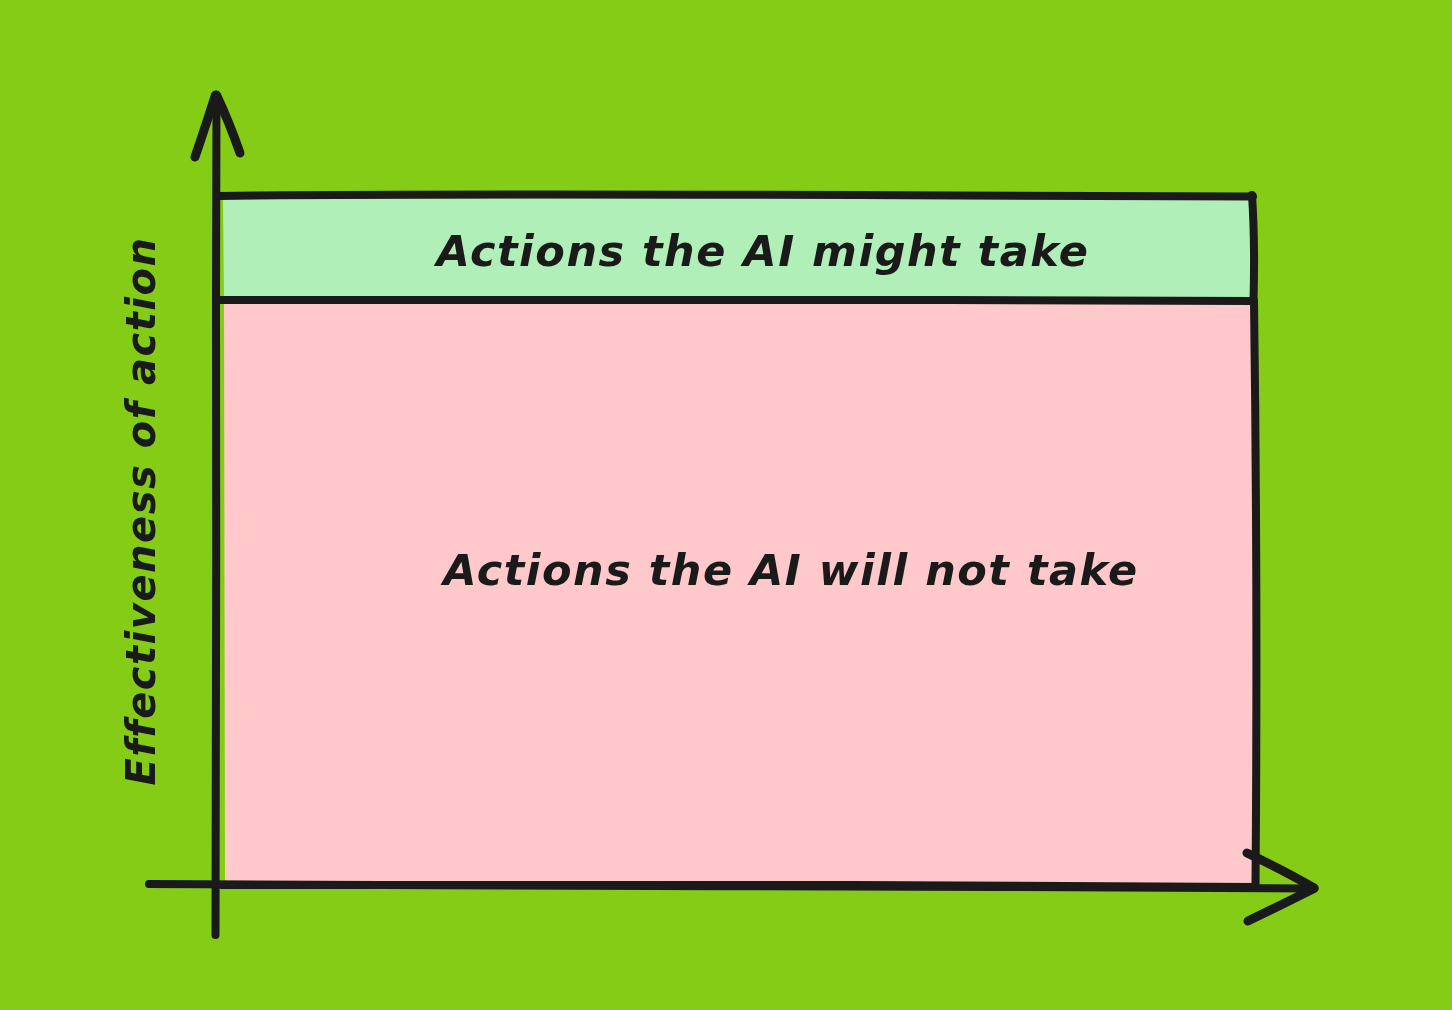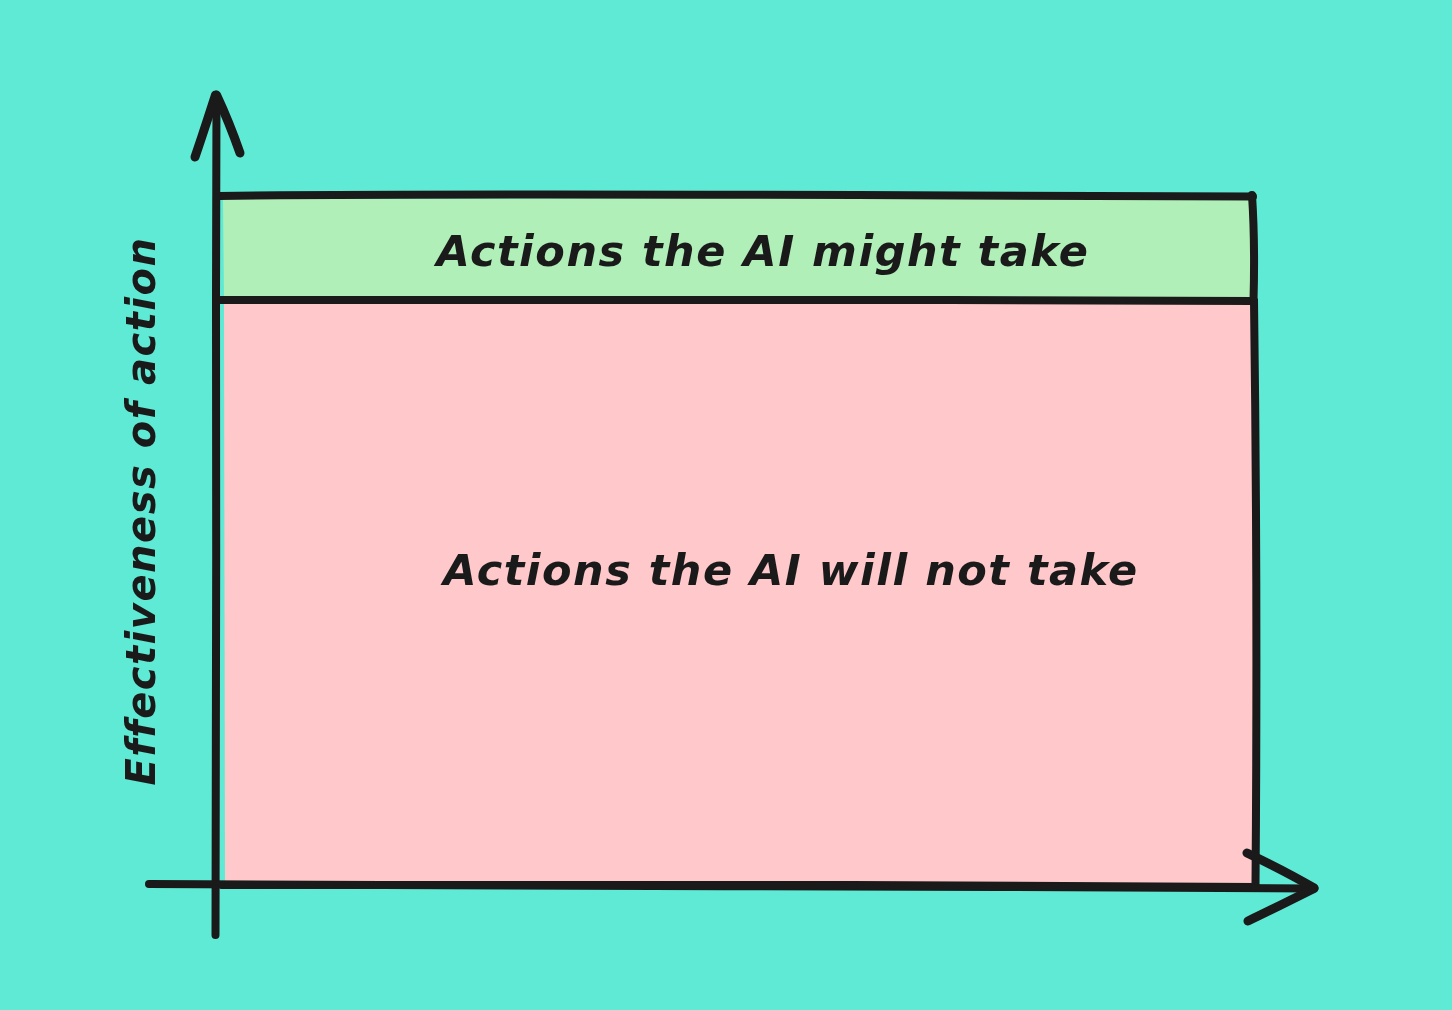--- a/index.html
+++ b/index.html
@@ -10,21 +10,21 @@
   body {
     width: 1452px;
     height: 1010px;
     overflow: hidden;
     font-family: "DejaVu Sans", sans-serif;
   }
   #diagram-root {
     position: relative;
     width: 1452px;
     height: 1010px;
-    background: #5eead4;
+    background: #84cc16;
   }
   #diagram-svg {
     position: absolute;
     top: 0;
     left: 0;
     width: 1452px;
     height: 1010px;
     display: block;
   }
   .band-label {

